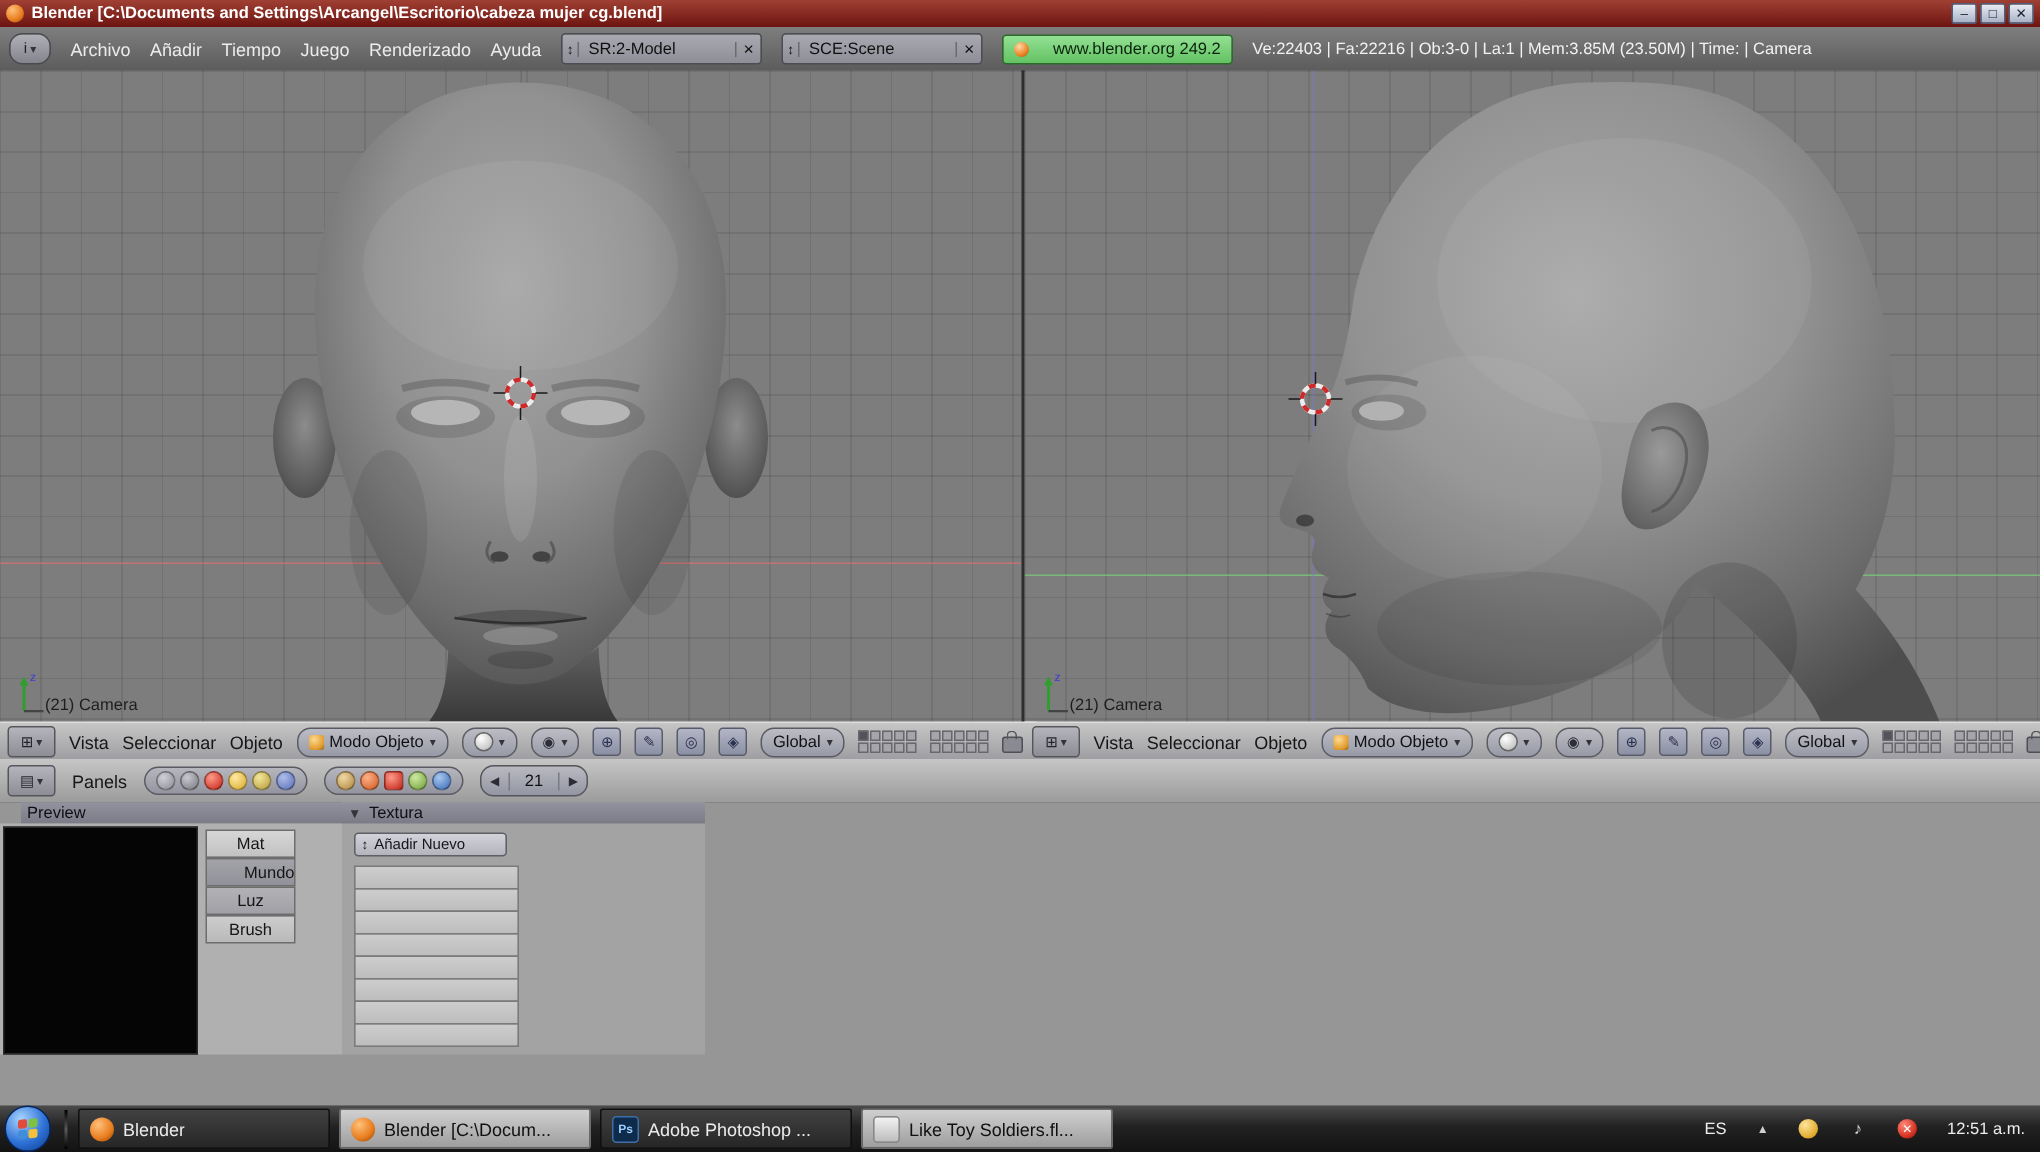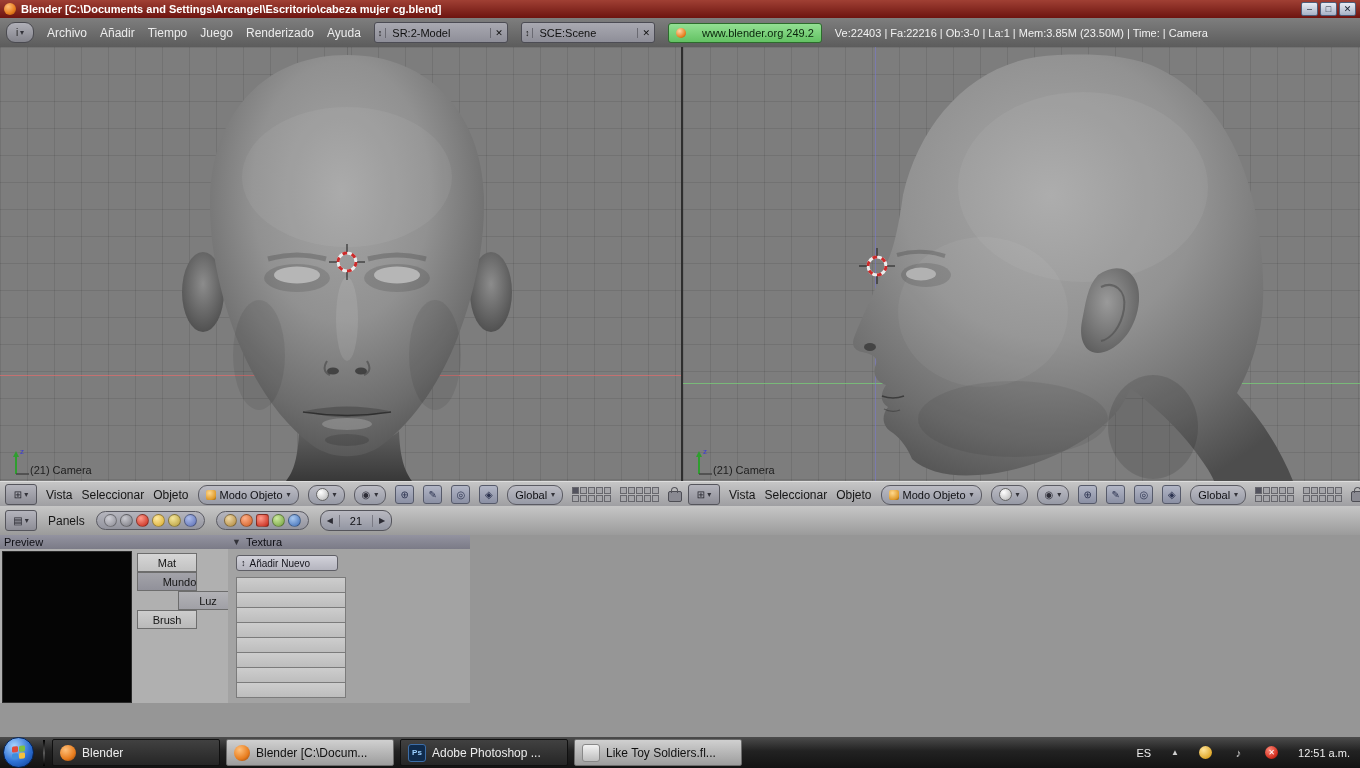--- a/index.html
+++ b/index.html
@@ -88,21 +88,21 @@
   .cicon{width:13px;height:13px;border-radius:50%;border:1px solid rgba(0,0,0,.35);box-sizing:border-box;}
   .frame-widget{display:flex;align-items:center;height:19px;background:linear-gradient(#b9b9c1,#9396a2);
     border:1px solid #55555c;border-radius:9px;overflow:hidden;font-size:11px;color:#101014;flex:none;}
   .fw-btn{padding:0 6px;font-size:8px;color:#2c2c34;}
   .fw-val{padding:0 10px;border-left:1px solid #7a7a84;border-right:1px solid #7a7a84;}
 
   
   .btns-body{position:absolute;top:535px;left:0;right:0;height:202px;background:#969696;}
   .panel-strip{position:absolute;top:0;height:14px;background:linear-gradient(#9393a0,#7b7b87);
     color:#0e0e14;font-size:11px;display:flex;align-items:center;gap:5px;padding:0 4px;box-sizing:border-box;}
-  .preview-strip{left:0;width:228px;}
+  .preview-strip{left:14px;width:228px;}
   .preview-body{position:absolute;top:14px;left:0;width:228px;height:154px;background:#b0b0b0;}
   .preview-black{position:absolute;top:2px;left:2px;width:128px;height:150px;background:#050505;border:1px solid #2a2a2a;}
   .pv-tab{position:absolute;left:137px;width:60px;height:19px;border:1px solid #6d6d6d;
     font-size:11px;display:flex;align-items:center;justify-content:center;color:#151515;box-sizing:border-box;}
   .tex-panel{position:absolute;left:228px;top:0;width:242px;height:168px;background:#a3a3a3;}
   .tex-strip{left:0;width:242px;}
   .add-btn{position:absolute;left:8px;top:20px;width:102px;height:16px;
     background:linear-gradient(#d2d2da,#b4b4be);border:1px solid #5f5f66;border-radius:3px;
     font-size:10px;color:#15151c;display:flex;align-items:center;gap:4px;padding:0 4px;box-sizing:border-box;}
   .slot{position:absolute;left:8px;width:110px;height:16px;background:linear-gradient(#cdcdcd,#bdbdbd);
@@ -436,21 +436,21 @@
 
   <div class="btns-body">
 
     <div class="panel-strip preview-strip">
       <span>Preview</span>
     </div>
     <div class="preview-body">
       <div class="preview-black"></div>
       <div class="pv-tab" style="top:4px;background:linear-gradient(#d6d6d6,#c2c2c2);">Mat</div>
       <div class="pv-tab" style="top:23px;background:linear-gradient(#a3a3a9,#91919a);padding-left:25px;">Mundo</div>
-      <div class="pv-tab" style="top:42px;background:linear-gradient(#b2b2b6,#a0a0a6);margin-left:41px;">Luz</div>
+      <div class="pv-tab" style="top:42px;background:linear-gradient(#b2b2b6,#a0a0a6);">Luz</div>
       <div class="pv-tab" style="top:61px;background:linear-gradient(#cdcdcd,#b9b9b9);">Brush</div>
     </div>
 
     <div class="tex-panel">
       <div class="panel-strip tex-strip">
         <span class="mini-arrow" style="font-size:9px;">▼</span>
         <span>Textura</span>
       </div>
       <div class="add-btn">
         <span style="font-size:9px;">↕</span>

